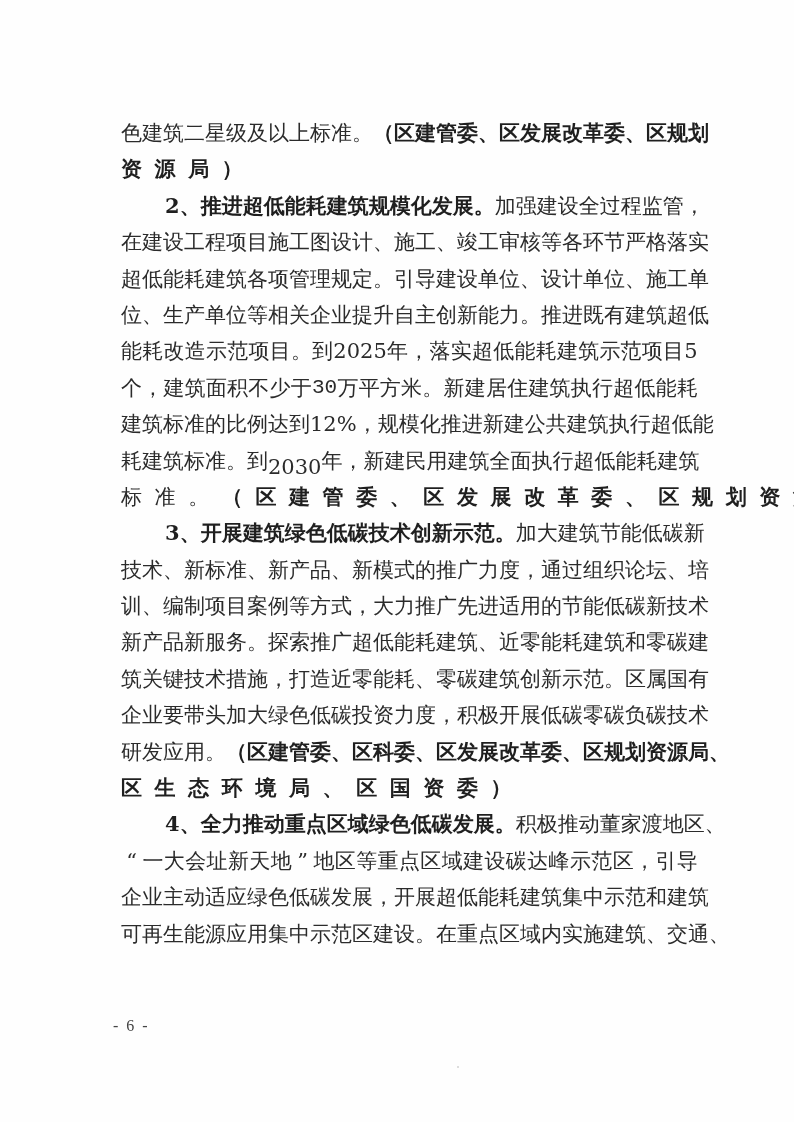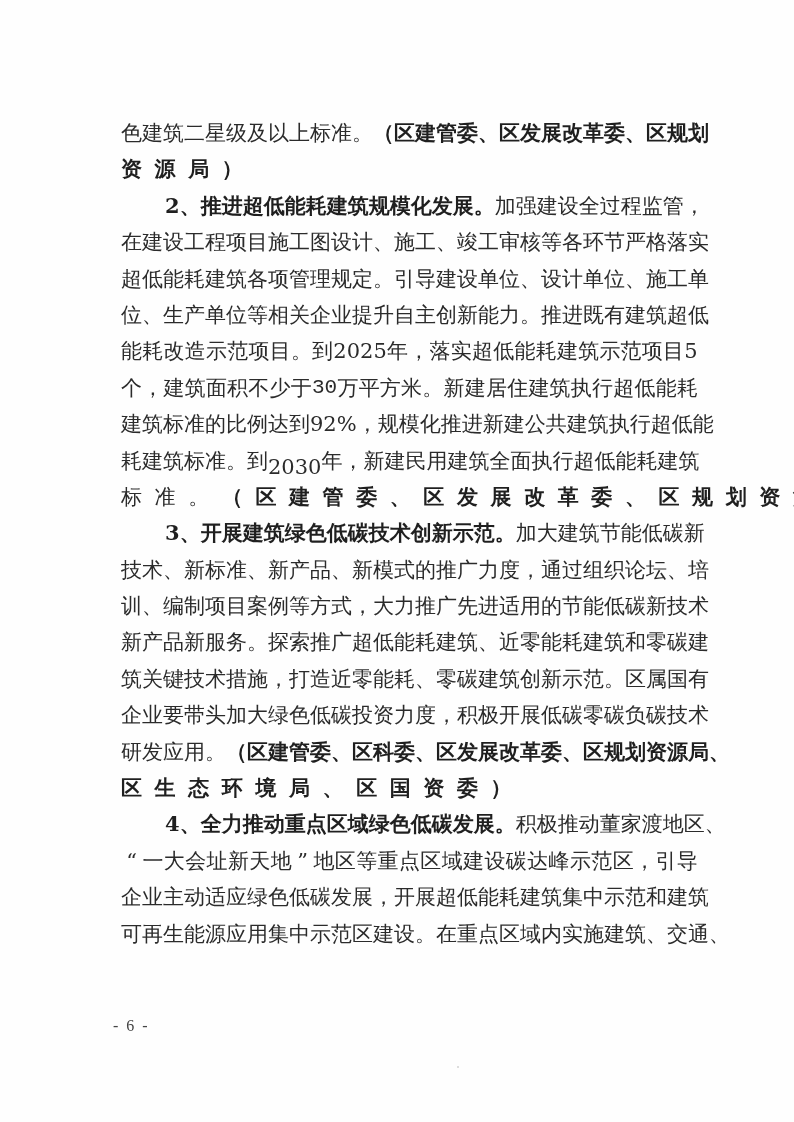--- a/index.html
+++ b/index.html
@@ -290,21 +290,21 @@
       <div class="line">
         <span class="ch">建</span>
         <span class="ch">筑</span>
         <span class="ch">标</span>
         <span class="ch">准</span>
         <span class="ch">的</span>
         <span class="ch">比</span>
         <span class="ch">例</span>
         <span class="ch">达</span>
         <span class="ch">到</span>
-        <span class="ch" style="min-width: auto;">92%</span>
+        <span class="ch" style="min-width: auto;">12%</span>
         <span class="ch">，</span>
         <span class="ch">规</span>
         <span class="ch">模</span>
         <span class="ch">化</span>
         <span class="ch">推</span>
         <span class="ch">进</span>
         <span class="ch">新</span>
         <span class="ch">建</span>
         <span class="ch">公</span>
         <span class="ch">共</span>

